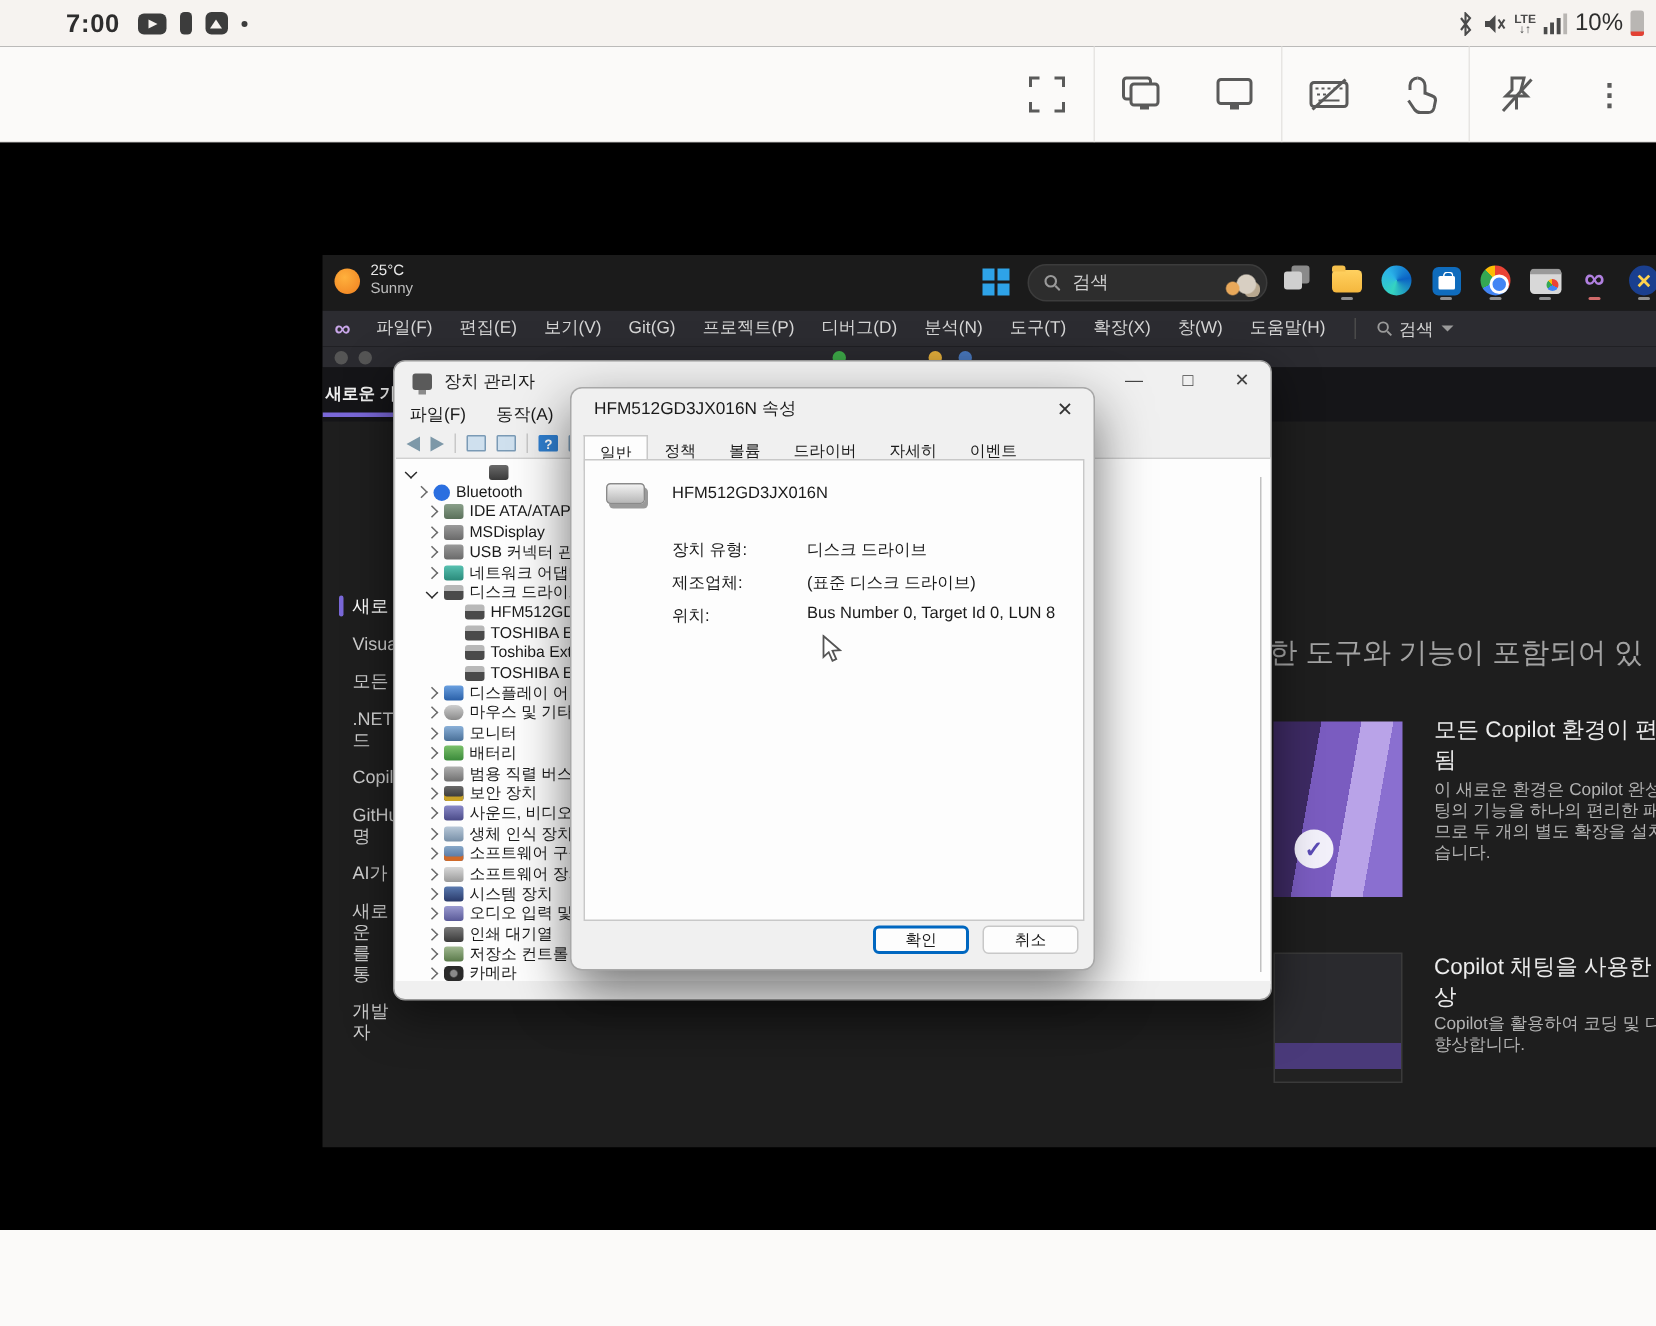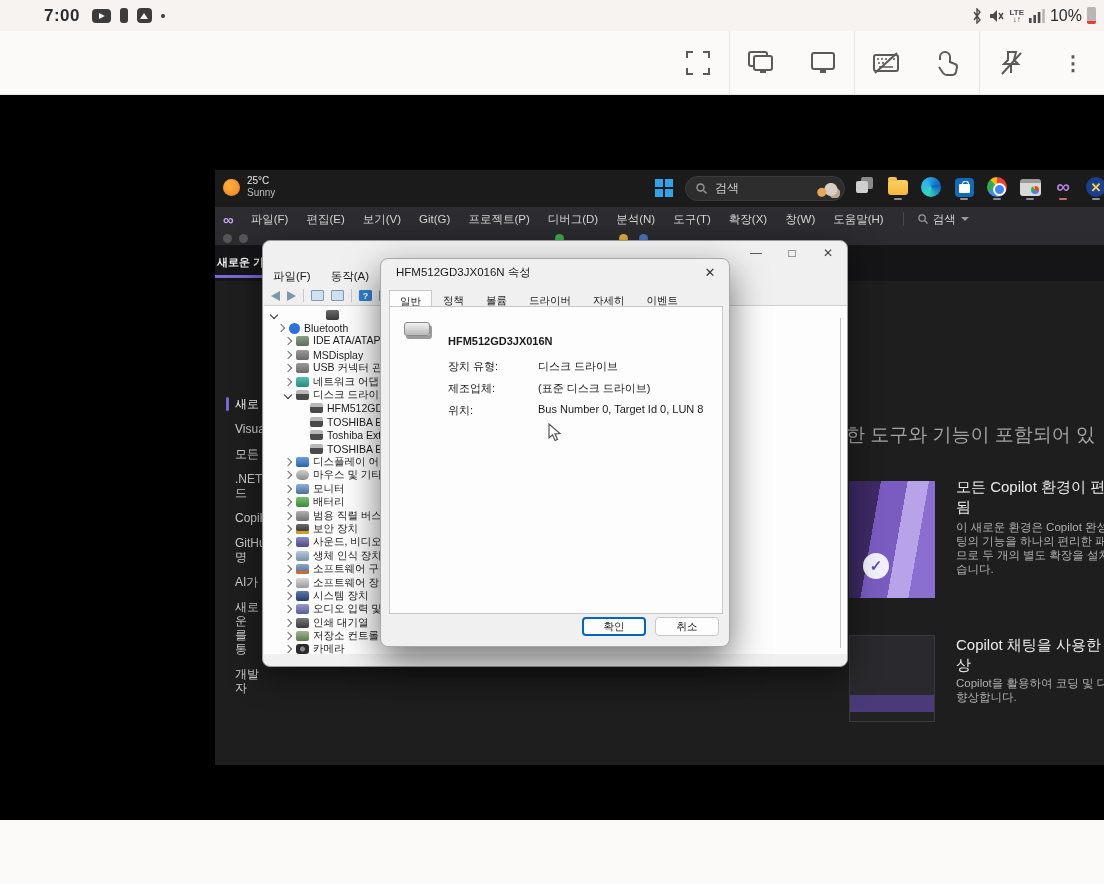--- a/index.html
+++ b/index.html
@@ -141,21 +141,21 @@
   
   #props-dialog { left:380px; top:163px; width:350px; height:389px; background:#f0f0f0; border:1px solid #a8a8a8; border-radius:8px; box-shadow:0 14px 36px rgba(0,0,0,.55); }
   .dlg-title { position:absolute; left:0; top:0; width:100%; height:27px; display:flex; align-items:center; }
   .dlg-title-text { font-size:11.5px; color:#1a1a1a; margin-left:15px; }
   .dlg-close { position:absolute; right:6px; top:3px; width:26px; height:21px; display:flex; align-items:center; justify-content:center; font-size:13px; color:#333; }
   .dlg-tabs { position:absolute; left:8px; top:30px; display:flex; align-items:flex-end; }
   .dlg-tab { font-size:10.5px; color:#1a1a1a; padding:3px 10px 4px; border:1px solid transparent; }
   .dlg-tab.active { background:#fdfdfd; border-color:#c8c8c8; border-bottom-color:#fdfdfd; position:relative; top:1px; padding-top:4px; }
   .dlg-page { position:absolute; left:8px; top:47px; width:334px; height:308px; background:#fdfdfd; border:1px solid #c8c8c8; }
   .disk3d { position:absolute; left:14px; top:15px; width:26px; height:14px; background:linear-gradient(#f2f2f2,#b8b8b8); border:1px solid #8a8a8a; border-radius:3px; box-shadow:2px 3px 0 #9a9a9a; }
-  .dev-name { position:absolute; left:58px; top:28px; font-size:11px; color:#1a1a1a;font-weight:bold; }
+  .dev-name { position:absolute; left:58px; top:16px; font-size:11px; color:#1a1a1a; }
   .fld-row { position:absolute; left:58px; font-size:11px; color:#1a1a1a; display:flex; }
   .fld-label { width:90px; }
   .grp { position:absolute; left:18px; top:131px; width:316px; height:145px; border:1px solid #d0d0d0; border-radius:2px; }
   .grp-legend { position:absolute; left:10px; top:-7px; background:#fdfdfd; padding:0 4px; font-size:10.5px; color:#1a1a1a; }
   .status-area { position:absolute; left:9px; top:9px; width:298px; height:103px; background:#fff; border:1px solid #c8c8c8; border-bottom:2px solid #0a6cc4; }
   .status-text { position:absolute; left:5px; top:4px; font-size:10.5px; color:#1a1a1a; }
   .sa-scroll { position:absolute; right:0; top:0; width:14px; height:100%; border-left:1px solid #e0e0e0; background:#fafafa; color:#8a8a8a; font-size:7px; display:flex; flex-direction:column; justify-content:space-between; align-items:center; padding:3px 0; }
   .dlg-buttons { position:absolute; right:10px; bottom:10px; display:flex; gap:9px; }
   .btn { width:64px; height:19px; font-size:10.5px; color:#1a1a1a; background:#fdfdfd; border:1px solid #c8c8c8; border-radius:4px; display:flex; align-items:center; justify-content:center; }
   .btn.focused { border:2px solid #0067c0; }
@@ -392,20 +392,24 @@
           <div class="tline">상</div>
         </div>
       <div class="abs wp-p sec2p">
           <div class="tline">Copilot을 활용하여 코딩 및 디버깅</div>
           <div class="tline">향상합니다.</div>
         </div>
 
     </div>
 
     <div id="dm-window" class="abs">
+      <div class="dm-title">
+        <span class="dm-title-ic"></span>
+        <span class="dm-title-text">장치 관리자</span>
+      </div>
       <div class="dm-controls">
         <span class="dm-ctl">—</span>
         <span class="dm-ctl">□</span>
         <span class="dm-ctl">✕</span>
       </div>
       <div class="dm-menubar">
           <span class="dm-menu-item">파일(F)</span>
           <span class="dm-menu-item">동작(A)</span>
           <span class="dm-menu-item">보기(V)</span>
         </div>

